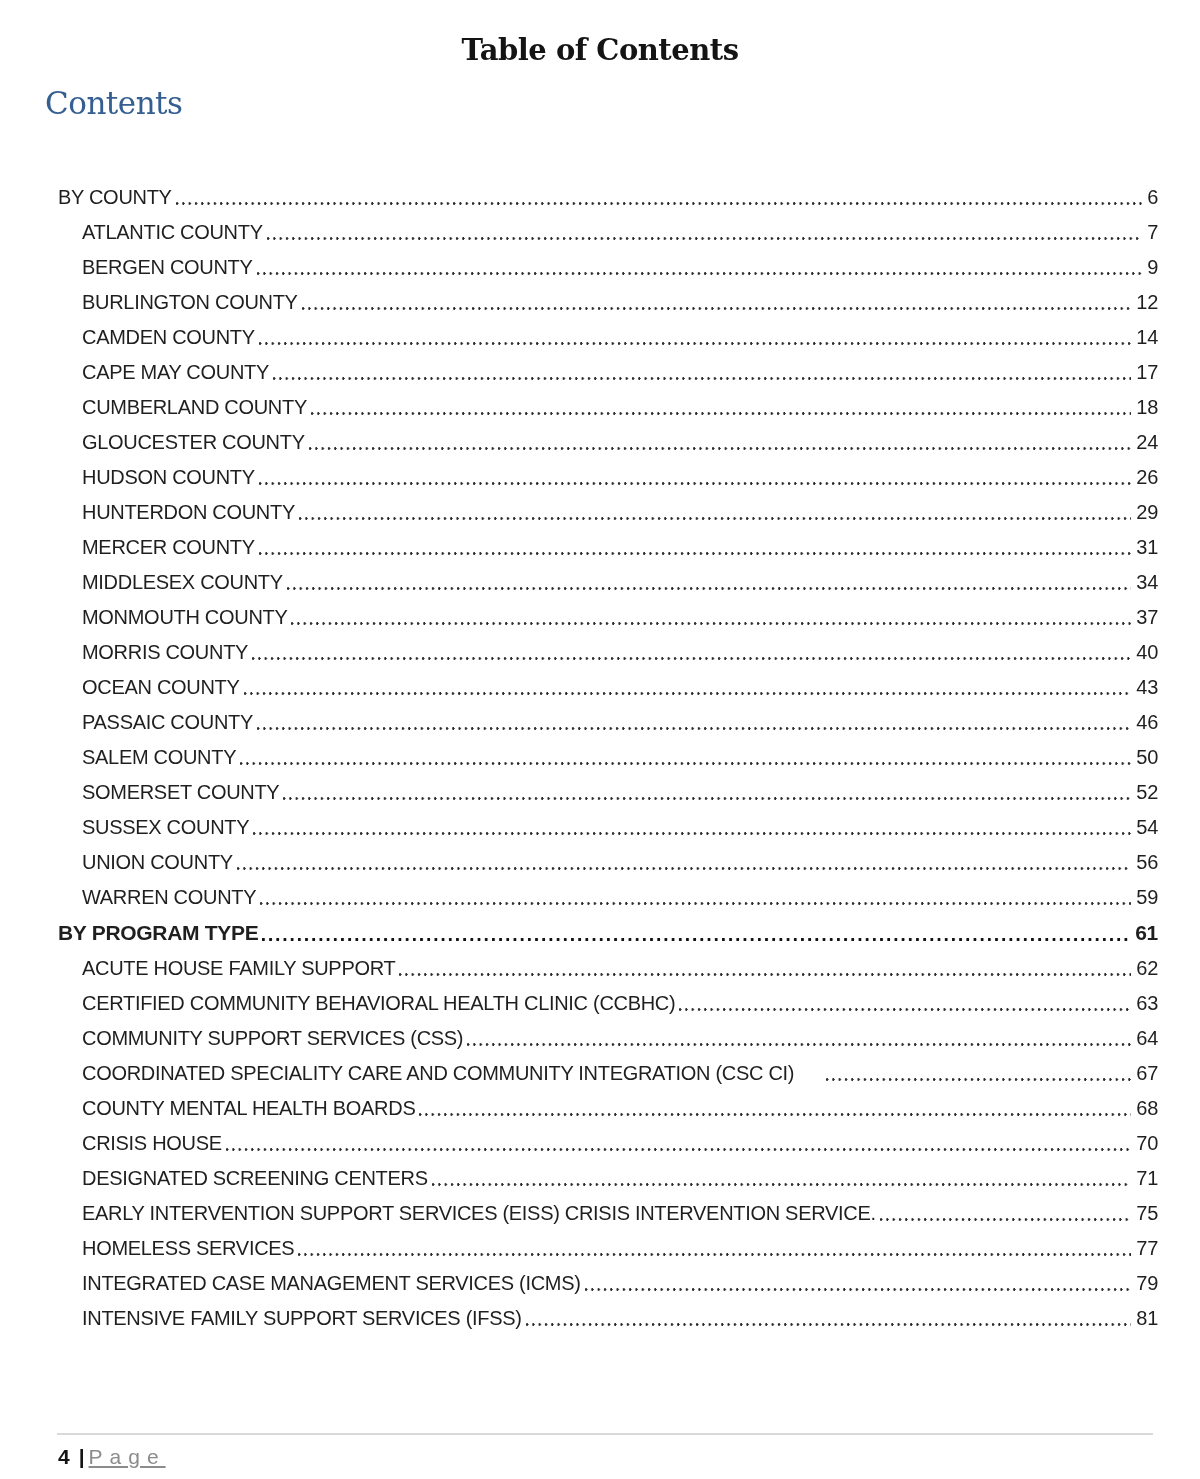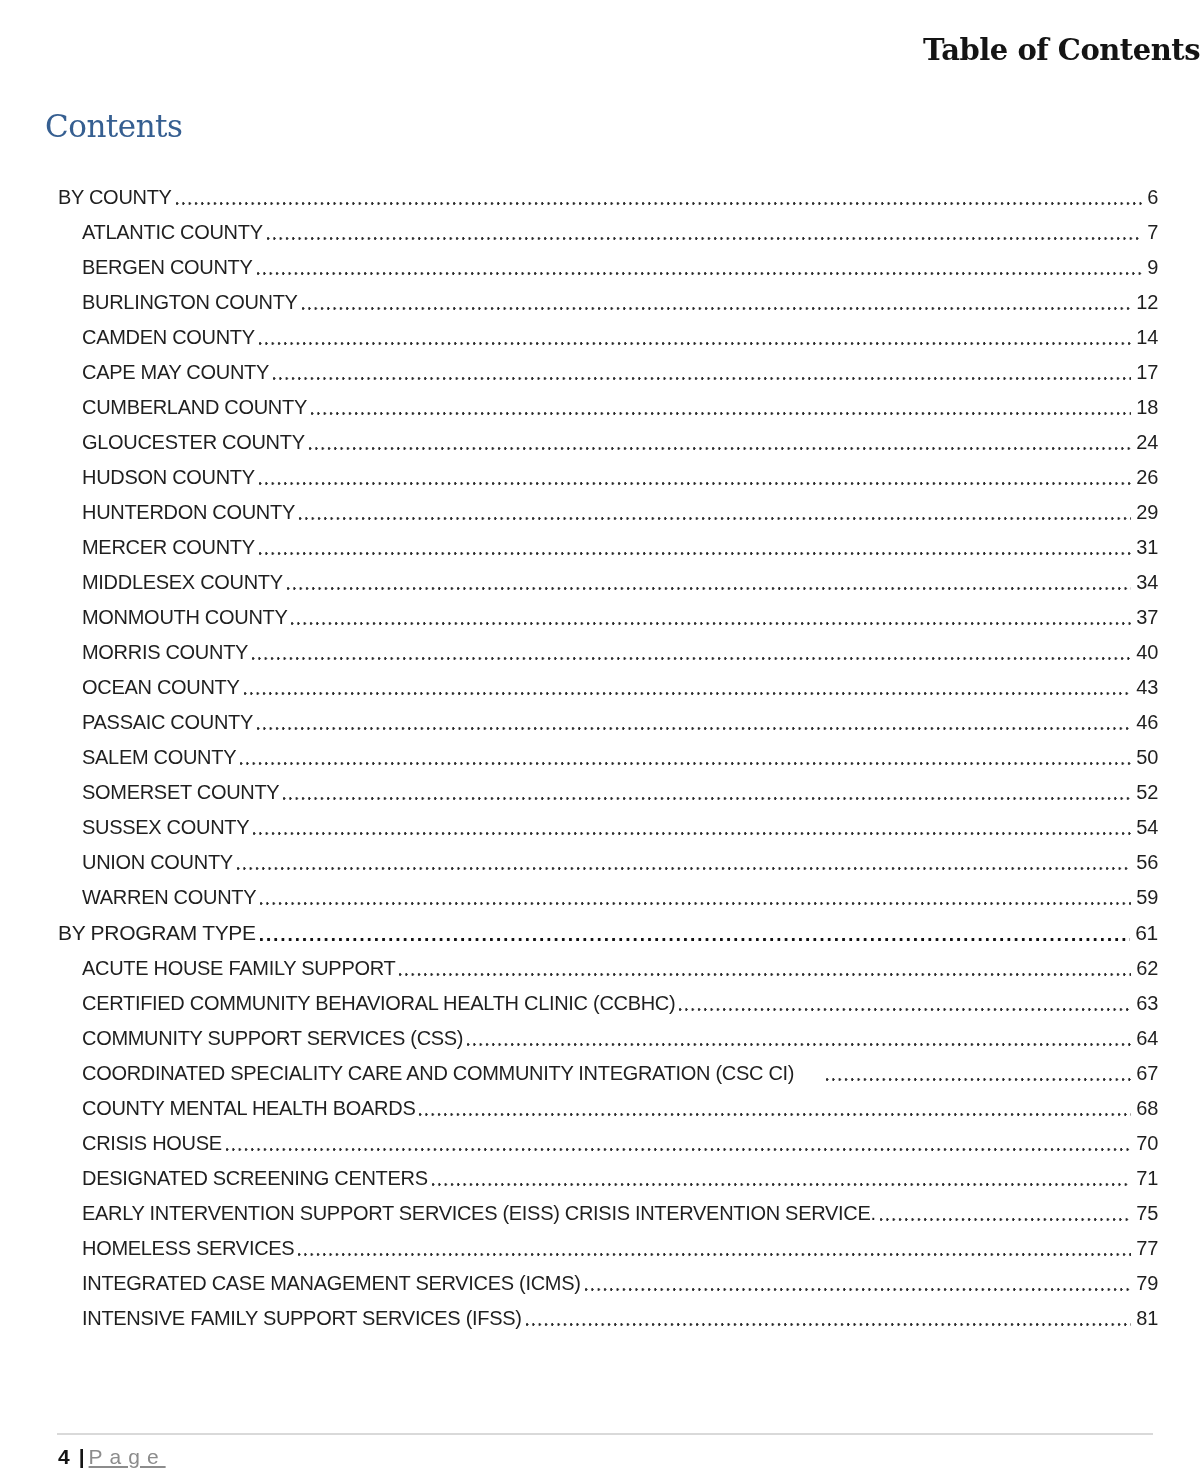--- a/index.html
+++ b/index.html
@@ -10,41 +10,41 @@
   }
   *{margin:0;padding:0;box-sizing:border-box;}
   html,body{background:#ffffff;}
   body{
     width:1200px;height:1479px;position:relative;overflow:hidden;
     font-family:"Liberation Sans", sans-serif;color:var(--text);
   }
   .page{position:absolute;inset:0;background:#fff;}
 
   .doc-title{
-    position:absolute;top:33px;left:0;right:0;text-align:right;
+    position:absolute;top:33px;left:0;right:0;text-align:center;
     font-family:"DejaVu Serif", serif;font-weight:bold;font-size:29px;
     color:#141414;letter-spacing:-0.5px;
   }
   .contents-heading{
-    position:absolute;top:108px;left:45px;
+    position:absolute;top:85px;left:45px;
     font-family:"DejaVu Serif", serif;font-weight:normal;font-size:31px;
     color:var(--heading-blue);letter-spacing:-0.5px;
   }
 
   .toc{
     position:absolute;top:133px;left:58px;right:42px;bottom:96px;
     display:flex;flex-direction:column;justify-content:center;gap:12px;
   }
   .toc-entry{
     display:flex;align-items:flex-end;
     font-size:20px;letter-spacing:-0.3px;line-height:1.15;
     cursor:default;
   }
   .toc-entry.lvl2{padding-left:4px;margin-left:20px;}
-  .toc-entry.bold{font-weight:normal;font-size:21px;}
+  .toc-entry.bold{font-weight:bold;font-size:21px;}
   .label{white-space:pre;}
   .leader{flex:1 1 auto;position:relative;margin:0 3px 0 4px;min-width:14px;}
   .leader::before{
     content:"";position:absolute;left:0;right:2px;bottom:4px;height:3px;
     background-image:radial-gradient(circle at 1.1px 1.5px, #2a2a2a 1.05px, rgba(0,0,0,0) 1.5px);
     background-size:6.3px 3px;background-repeat:repeat-x;
   }
   .toc-entry.bold .leader::before{
     background-image:radial-gradient(circle at 1.4px 1.5px, #111 1.35px, rgba(0,0,0,0) 1.8px);
     background-size:7.2px 3px;

